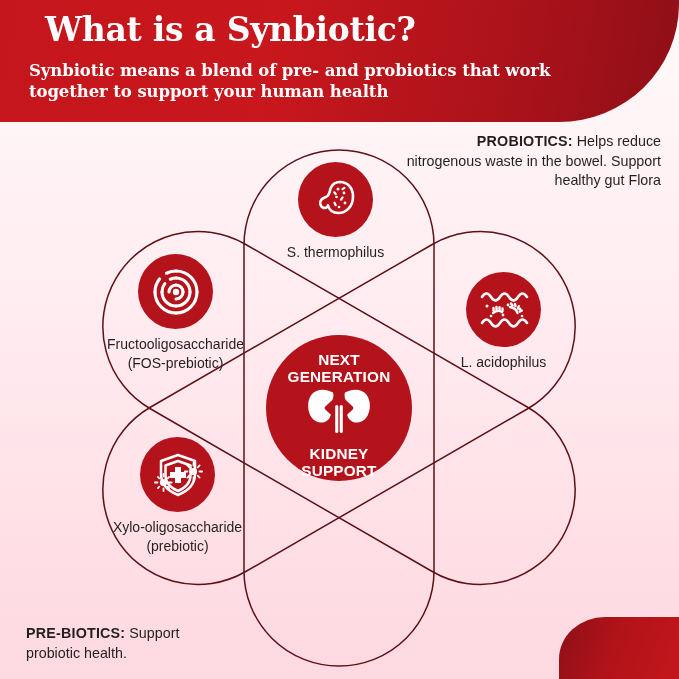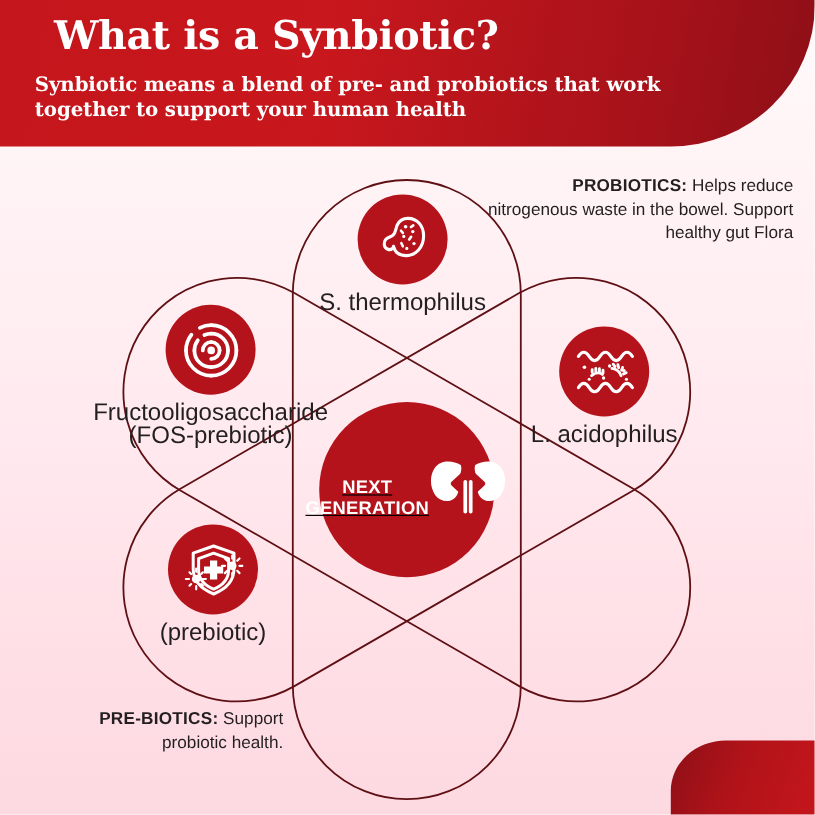--- a/index.html
+++ b/index.html
@@ -49,46 +49,46 @@
   }
 
   
   .cap{
     position:absolute;
     color:#231f20;
     font-size:14.3px;
     line-height:19.5px;
   }
   .cap b{font-weight:bold;letter-spacing:.2px;}
-  .cap-probiotics{right:18px;top:132px;width:256px;text-align:right;margin-top:14px;}
-  .cap-prebiotics{left:26px;top:590px;width:210px;text-align:right;}
+  .cap-probiotics{right:18px;top:132px;width:256px;text-align:right;}
+  .cap-prebiotics{left:26px;top:624px;width:210px;text-align:left;}
 
   
   .flower{
     position:absolute;left:0;top:0;width:679px;height:679px;
     pointer-events:none;
   }
 
   
   .node{position:absolute;}
   .node .disc{
     border-radius:50%;
     background:#b5131b;
     display:flex;align-items:center;justify-content:center;
     position:relative;
   }
   .node .lbl{
     position:absolute;left:50%;transform:translateX(-50%);
     text-align:center;white-space:nowrap;
-    color:#231f20;font-size:20px;line-height:18px;
+    color:#231f20;font-size:14px;line-height:18px;
   }
 
   
   .center-node{left:266px;top:335px;width:146px;height:146px;}
-  .center-node .disc{width:146px;height:146px;flex-direction:row;text-decoration:underline;}
+  .center-node .disc{width:146px;height:146px;flex-direction:column;}
   .ctext{
     color:#ffffff;font-weight:bold;text-align:center;
     font-size:15.3px;line-height:17.5px;letter-spacing:.2px;
   }
   .ctop{margin-top:14px;}
   .cbot{margin-top:6px;}
   .kidney-wrap{margin-top:3px;}
 
   
   .n-top{left:298px;top:162px;}
@@ -140,20 +140,24 @@
       <div class="kidney-wrap">
         <svg width="66" height="46" viewBox="0 0 66 46">
           <g fill="#ffffff">
             <path d="M27 3.6c-6.6-4-16.6-4.6-21.6 2.2C.6 12.3 1.4 22.6 5.6 28.4c3.7 5.1 10.3 6.6 15 3.6 2.4-1.6 3.6-3.8 4.3-6.3l-5.6-5.2c-.9-.8-.9-2.2 0-3l7-6.4c.9-1.5 1.6-4.9.7-7.5z"></path>
             <path d="M39 3.6c6.6-4 16.6-4.6 21.6 2.2 4.8 6.5 4 16.8-.2 22.6-3.7 5.1-10.3 6.6-15 3.6-2.4-1.6-3.6-3.8-4.3-6.3l5.6-5.2c.9-.8.9-2.2 0-3l-7-6.4c-.9-1.5-1.6-4.9-.7-7.5z"></path>
             <rect x="29.2" y="16" width="3.1" height="28" rx="1.5"></rect>
             <rect x="33.7" y="16" width="3.1" height="28" rx="1.5"></rect>
           </g>
         </svg>
       </div>
+      <div class="ctext cbot">
+        <div>KIDNEY</div>
+        <div>SUPPORT</div>
+      </div>
     </div>
   </div>
 
   <div class="node petal n-top">
     <div class="disc">
       <svg width="48" height="48" viewBox="0 0 48 48">
         <path d="M28 6c-4.5 0-7.5 2.2-9 5.6-1.4 3.1-1.2 6.3-3.4 8.3-1.7 1.6-4.6 1.8-6.2 3.7-2 2.4-1.6 6.4 1.3 7.9 2 1 4 .3 5.2-1.2" fill="none" stroke="#fff" stroke-width="2.6" stroke-linecap="round"></path>
         <path d="M28 6c8 0 13 6.4 13 14.4C41 30 34.5 37 26.5 37c-5.2 0-9.3-2.6-10.6-7.7" fill="none" stroke="#fff" stroke-width="2.6" stroke-linecap="round"></path>
         <g fill="#fff">
           <circle cx="26" cy="13" r="1.5"></circle>
@@ -232,19 +236,20 @@
         <path d="M22 16h6v5h5v6h-5v5h-6v-5h-5v-6h5z" fill="#fff"></path>
         <g fill="#fff" stroke="#fff" stroke-width="1.8" stroke-linecap="round">
           <circle cx="40.5" cy="20.5" r="3.6" fill="#fff" stroke="none"></circle>
           <path d="M40.5 14.5v-2.6M40.5 29.1v-2.6M34.5 20.5h-2.6M49.1 20.5h-2.6M36.3 16.3l-1.9-1.9M46.6 26.6l-1.9-1.9M36.3 24.7l-1.9 1.9M46.6 14.4l-1.9 1.9"></path>
           <circle cx="10.5" cy="31.5" r="3.6" fill="#fff" stroke="none"></circle>
           <path d="M10.5 25.5v-2.6M10.5 40.1v-2.6M4.5 31.5H1.9M18.6 31.5H16M6.3 27.3l-1.4-1.4M16.1 37.1l-1.4-1.4M6.3 35.7l-1.4 1.4M16.1 25.9l-1.4 1.4"></path>
         </g>
       </svg>
     </div>
     <div class="lbl two">
+      <div>Xylo-oligosaccharide</div>
       <div>(prebiotic)</div>
     </div>
   </div>
 
 
 
 </div>
 
 </body></html>

